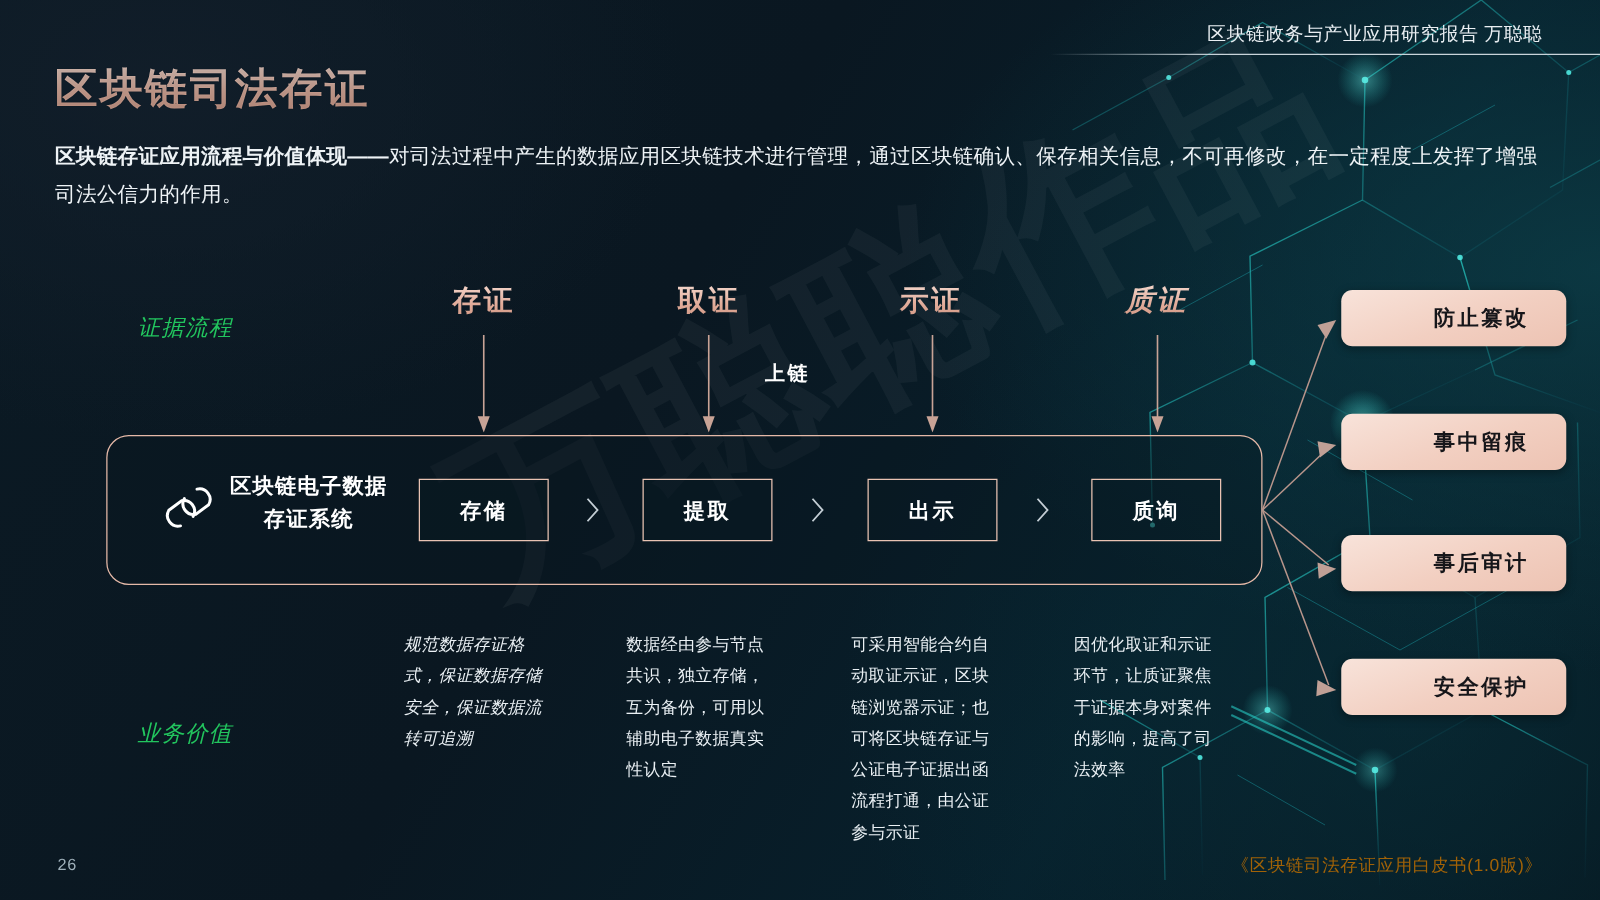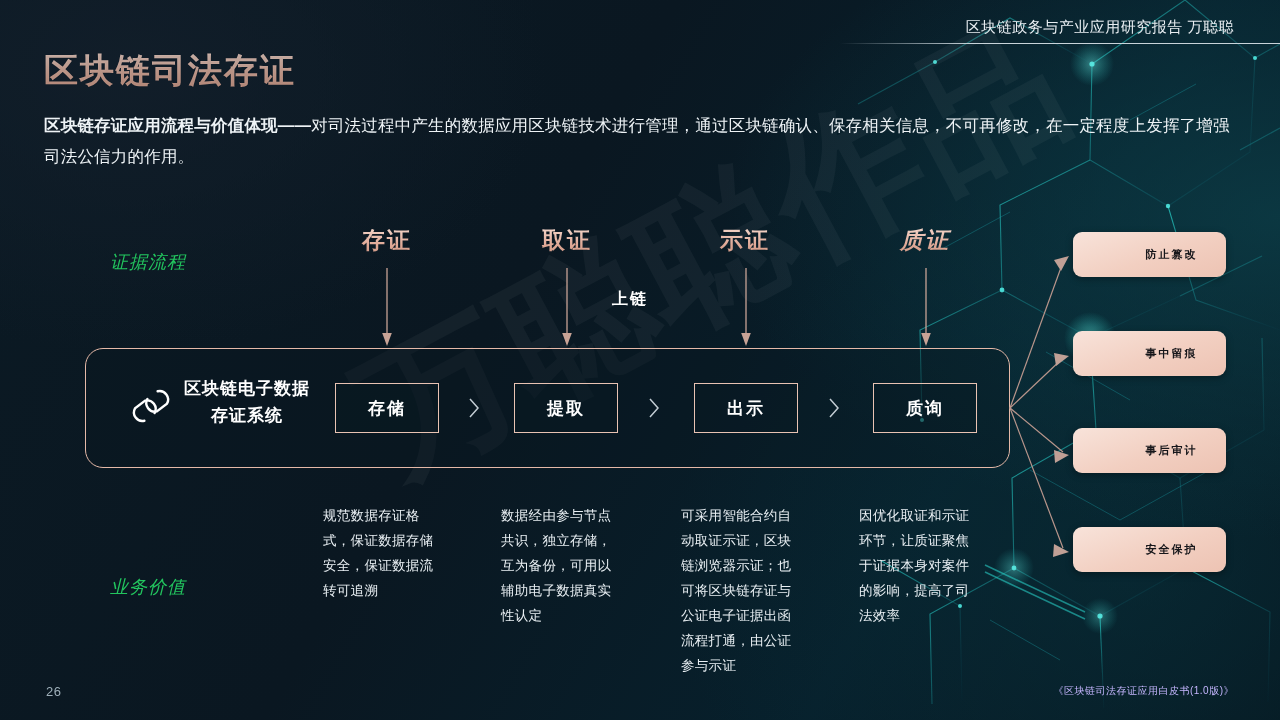--- a/index.html
+++ b/index.html
@@ -123,48 +123,48 @@
   }
   #step-chevron-0{ left:466px; }
   #step-chevron-1{ left:646px; }
   #step-chevron-2{ left:826px; }
 
   
   .desc-col{
     position:absolute; top:503px; width:118px;
     font-size:13.5px; line-height:25px; color:#eaf0f4; letter-spacing:.3px;
   }
-  #desc-col-0{ left:323px; }
+  #desc-col-0{ left:323px;font-style:italic; }
   #desc-col-1{ left:501px; }
   #desc-col-2{ left:681px; }
   #desc-col-3{ left:859px; }
 
   
   .value-pill{
-    position:absolute; left:1073px; width:153px; height:45px;
+    position:absolute; left:1073px; width:180px; height:45px;
     border-radius:9px;
     background:linear-gradient(160deg,#f8e3da 0%,#f2cfc1 55%,#edc3b3 100%);
     display:flex; align-items:center; justify-content:center;
-    font-size:11px; font-weight:bold; color:#16161a; letter-spacing:2px;
+    font-size:17px; font-weight:bold; color:#16161a; letter-spacing:2px;
     box-shadow:0 2px 7px rgba(0,0,0,.35);
     padding-left:44px;
   }
   #value-pill-0{ top:232px; }
   #value-pill-1{ top:331px; }
   #value-pill-2{ top:428px; }
   #value-pill-3{ top:527px; }
 
   
   #page-number{
     position:absolute; left:46px; top:684px;
     font-size:13px; color:#9fb0ba; letter-spacing:.5px;
   }
   #footer-source{
     position:absolute; right:46px; top:684px;
-    font-size:10px; color:#c4b5fd; letter-spacing:.5px;
+    font-size:14px; color:#a16207; letter-spacing:.5px;
   }
 </style>
 </head>
 <body>
 
 <div id="bg-base"></div>
 
 <svg id="bg-net" viewBox="0 0 1280 720" preserveAspectRatio="none">
   <defs>
     <linearGradient id="glow1" x1="0" y1="0" x2="1" y2="1">

